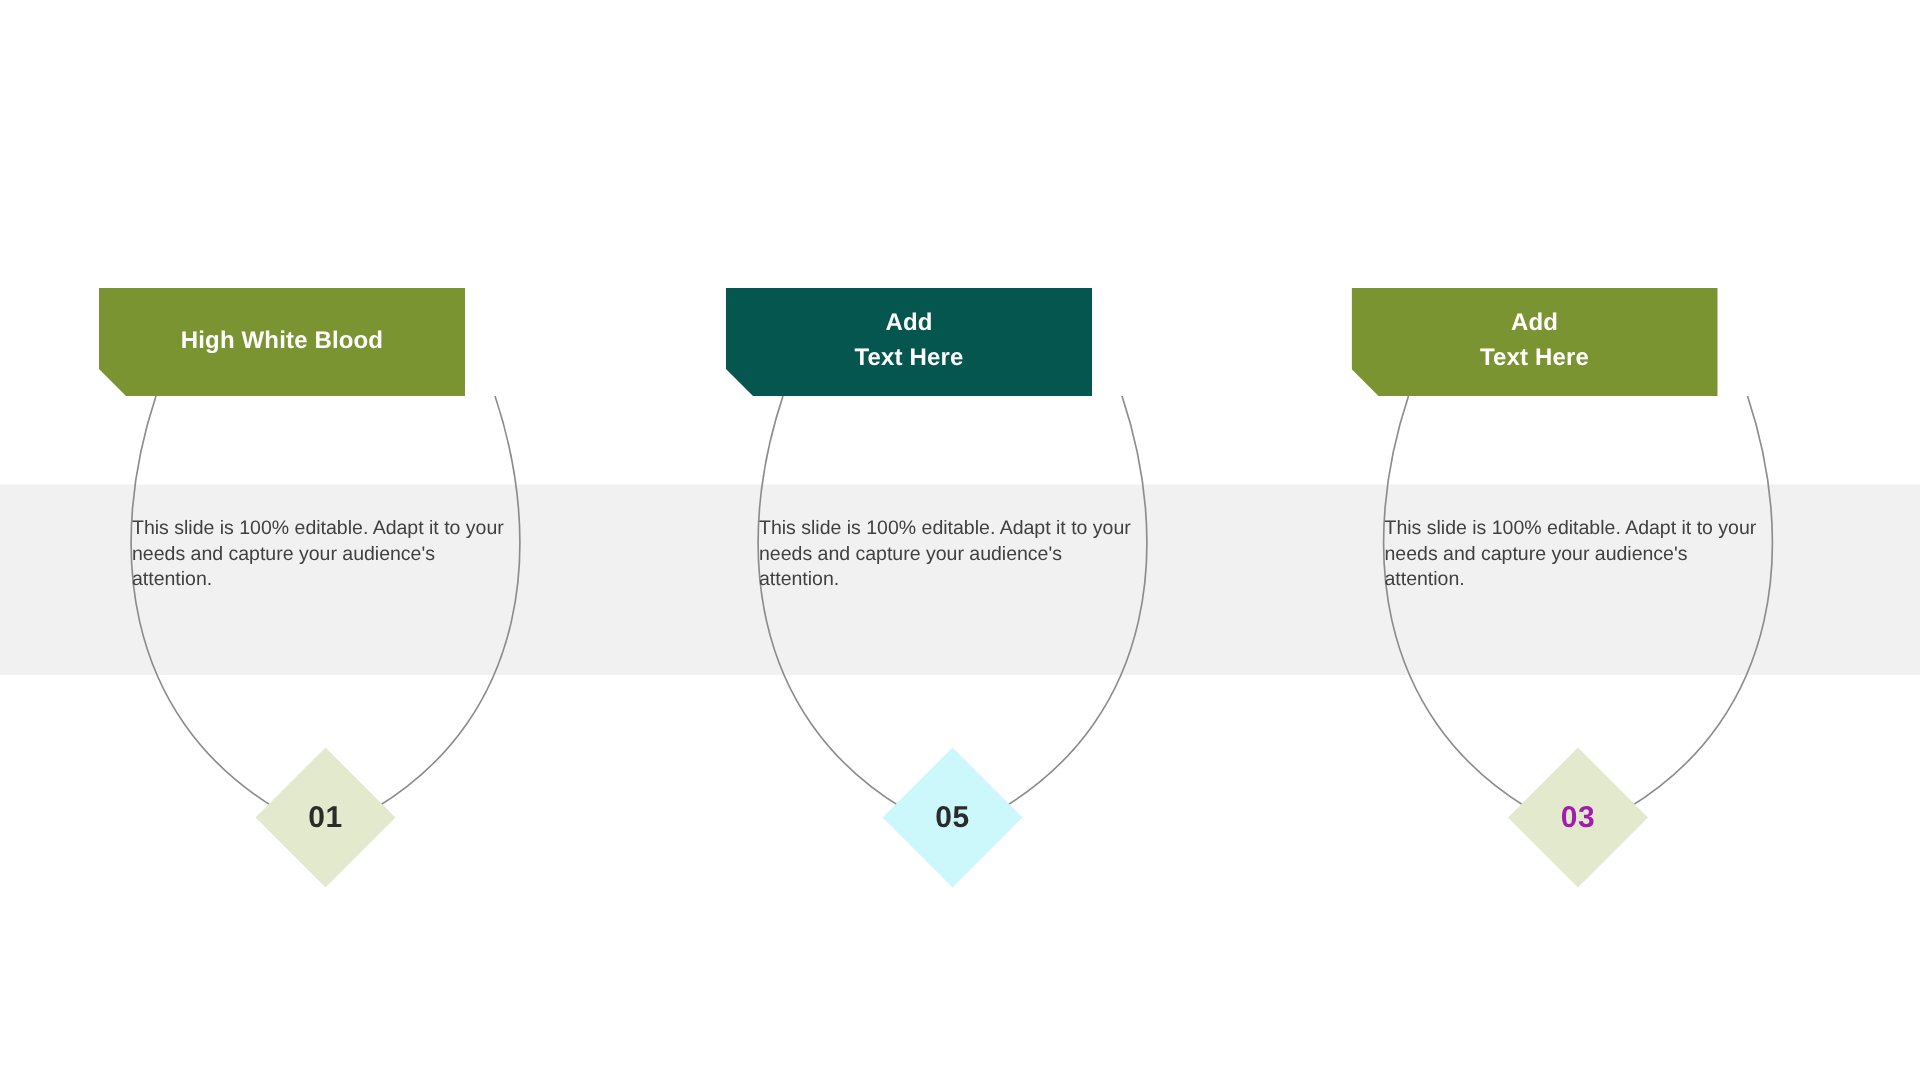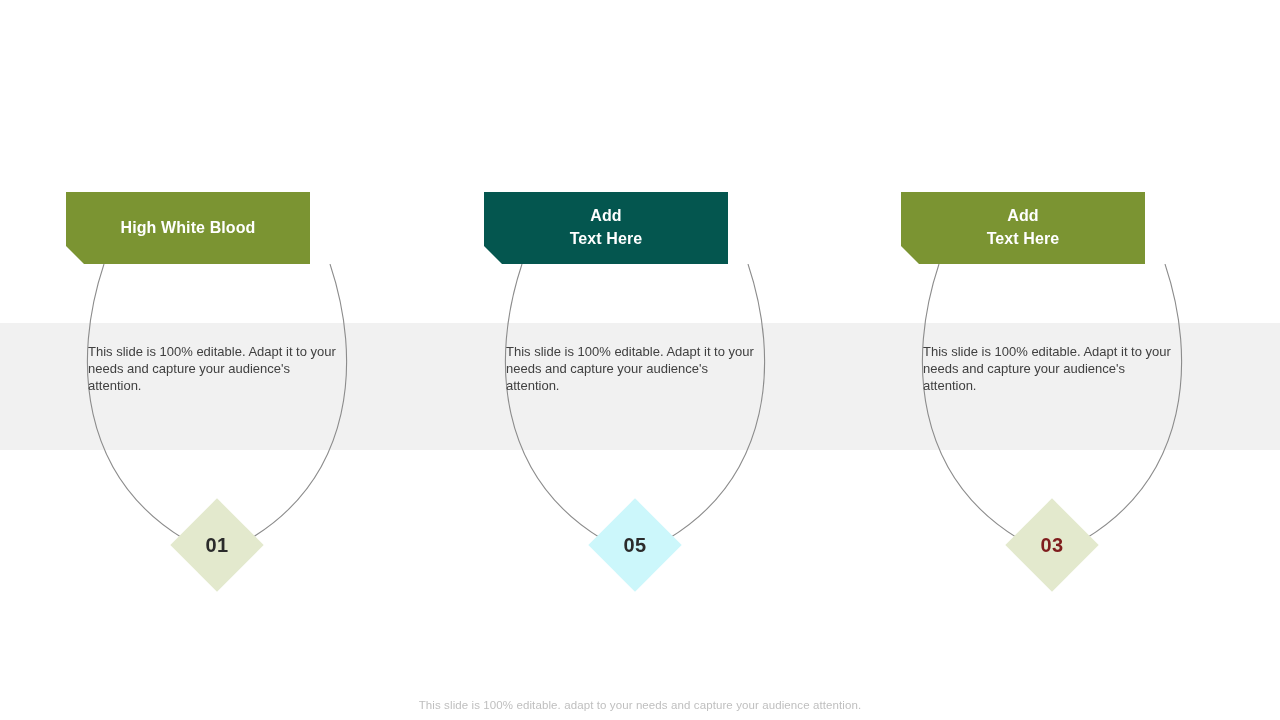--- a/index.html
+++ b/index.html
@@ -223,20 +223,19 @@
       <div class="banner" style="background: rgb(123, 148, 50);">
         <div class="banner-text" style="color: rgb(255, 255, 255);">
           <span class="ln">Add</span>
           <span class="ln">Text Here</span>
         </div>
       </div>
 
       <div class="body-text" style="color: rgb(64, 64, 64);">This slide is 100% editable. Adapt it to your needs and capture your audience's attention.</div>
 
       <div class="diamond" style="background: rgb(227, 233, 205);"></div>
-      <div class="diamond-label" style="color: #7f1d1d;">03</div>
+      <div class="diamond-label" style="color: #a21caf;">03</div>
     </div>
 
   </div>
 
-  <div class="footer-note" style="color: rgb(191, 191, 191);">This slide is 100% editable. adapt to your needs and capture your audience attention.</div>
 
 </div>
 
 </body></html>

